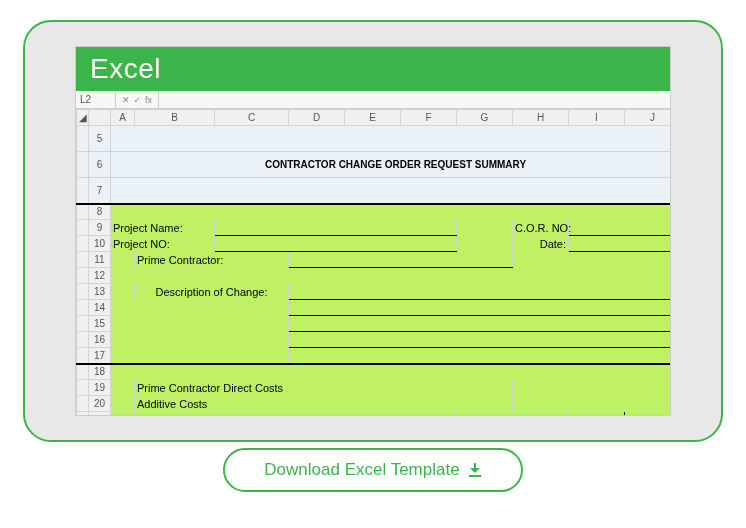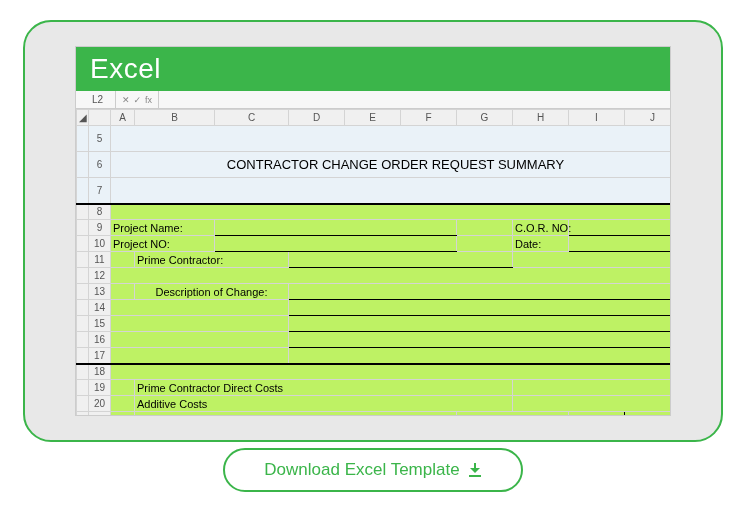--- a/index.html
+++ b/index.html
@@ -36,21 +36,21 @@
     display: flex;
     align-items: center;
     border-bottom: 1px solid #ccc;
     font-size: 10px;
     color: #555;
     height: 18px;
     background: #f7f7f7;
   }
   .name-box {
     width: 40px;
-    padding: 0 16px;
+    padding: 0 4px;
     border-right: 1px solid #ccc;
     height: 100%;
     display: flex;
     align-items: center;
   }
   .fx-controls {
     display: flex;
     align-items: center;
     gap: 4px;
     padding: 0 6px;
@@ -94,22 +94,22 @@
   .corner { width: 12px; background:#f0f0f0; }
   .col-A { width: 24px; }
   .col-B { width: 80px; }
   .col-C { width: 74px; }
   .col-D,.col-E,.col-F,.col-G,.col-H,.col-I,.col-J { width: 56px; }
   .title-row td {
     background: #eaf2f8;
     height: 26px;
   }
   .title-text {
-    font-weight: normal;
-    font-size: 13px;
+    font-weight: bold;
+    font-size: 10px;
     text-align: center;
   }
   .hr-top td { border-top: 2px solid #000; }
   .ul { border-bottom: 1px solid #000 !important; }
   .download-btn {
     margin: 6px auto 0;
     width: 300px;
     border: 2px solid #3bb54a;
     border-radius: 26px;
     color: #3bb54a;
@@ -228,21 +228,21 @@
           <td></td>
           <td style="text-align:right">C.O.R. NO:</td>
           <td colspan="2" class="ul"></td>
         </tr>
         <tr>
           <td class="corner"></td>
               <td class="row-head">10</td>
           <td colspan="2">Project NO:</td>
           <td colspan="4" class="ul"></td>
           <td></td>
-          <td style="">Date:</td>
+          <td style="text-align:right">Date:</td>
           <td colspan="2" class="ul"></td>
         </tr>
         <tr>
           <td class="corner"></td>
               <td class="row-head">11</td>
           <td></td>
           <td colspan="2" style="">Prime Contractor:</td>
           <td colspan="4" class="ul"></td>
           <td colspan="3"></td>
         </tr>

